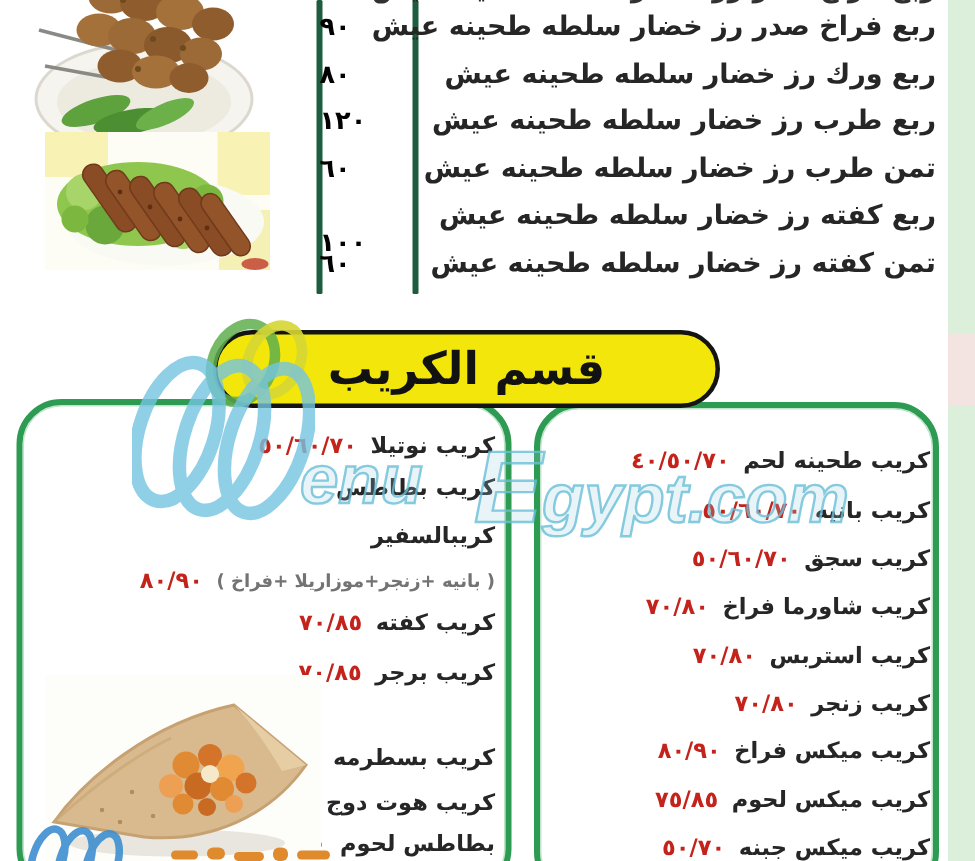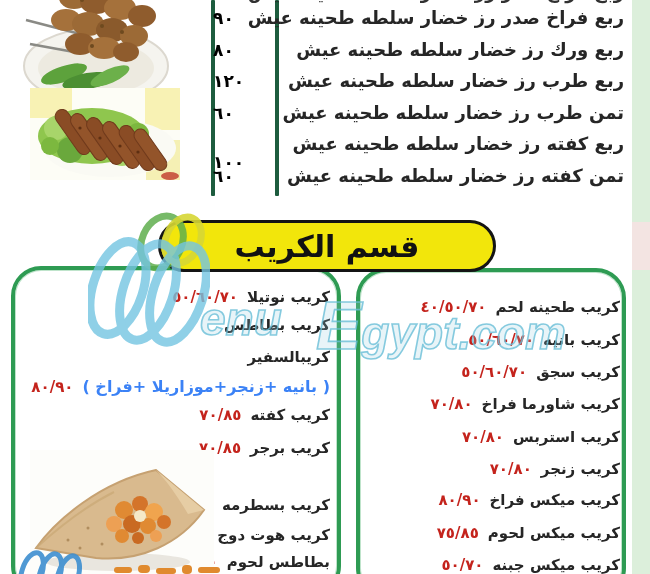--- a/index.html
+++ b/index.html
@@ -15,36 +15,36 @@
   .vline{position:absolute;top:0;width:4px;height:196px;background:#1d5c3e;border-radius:1px;}
   .vline.l1{left:211px;}
   .vline.l2{left:275px;}
   .top-row{position:absolute;right:26px;height:28px;line-height:28px;
     font-size:18px;font-weight:700;color:#262626;white-space:nowrap;direction:rtl;text-align:left;}
   .top-price{position:absolute;left:213px;width:64px;height:28px;line-height:28px;
     text-align:left;font-size:17px;font-weight:800;color:#000000;letter-spacing:1px;}
   .partial{top:-21px;opacity:.95;}
 
   
-  .banner{position:absolute;left:158px;top:220px;width:338px;height:52px;
+  .banner{position:absolute;left:142px;top:220px;width:338px;height:52px;
     background:#f2e60b;border:3px solid #141414;border-radius:26px;
     display:flex;align-items:center;justify-content:center;z-index:5;box-sizing:border-box;}
   .banner .ttl{font-size:30px;font-weight:800;color:#121212;direction:rtl;}
 
   
   .gbox{position:absolute;border:4px solid #2e9b53;border-radius:30px;background:#fff;
     box-sizing:border-box;z-index:1;box-shadow:inset 0 0 0 1px #bfe4cb;}
   .box-left{left:11px;top:266px;width:330px;height:330px;}
   .box-right{left:356px;top:268px;width:270px;height:330px;}
 
   .crepe-row{position:absolute;height:26px;line-height:26px;white-space:nowrap;direction:rtl;
     display:flex;align-items:center;gap:9px;z-index:2;}
   .crepe-row .nm{font-size:15px;font-weight:700;color:#262626;}
   .crepe-row .pr{font-size:15px;font-weight:800;color:#c4231c;letter-spacing:1px;}
-  .crepe-row.red .nm{color:#3b82f6;font-size:16px;}
+  .crepe-row.red .nm{color:#737373;font-size:12px;}
   .rrow{right:30px;}
   .lrow{right:320px;}
 
   
   .photo{position:absolute;z-index:2;}
 
   
   .wm{position:absolute;z-index:40;pointer-events:none;}
   .wm-text{position:absolute;z-index:40;pointer-events:none;
     font-family:Liberation Sans, sans-serif;font-style:italic;font-weight:700;

